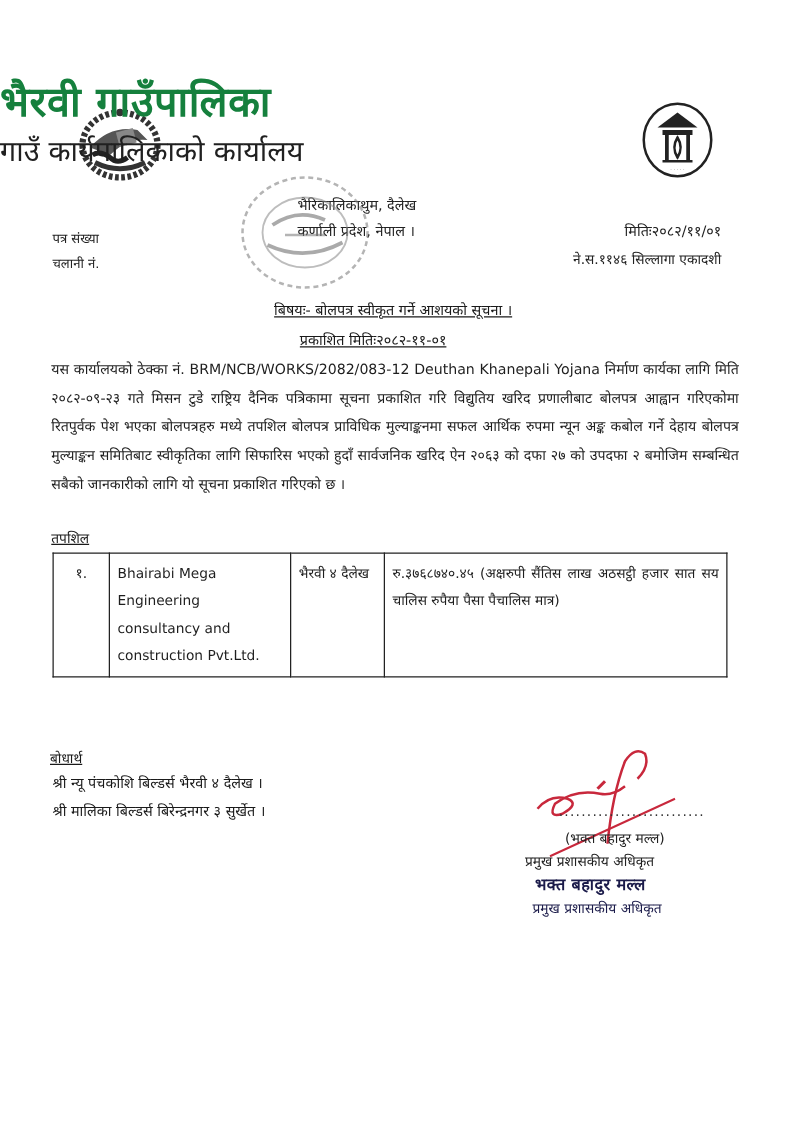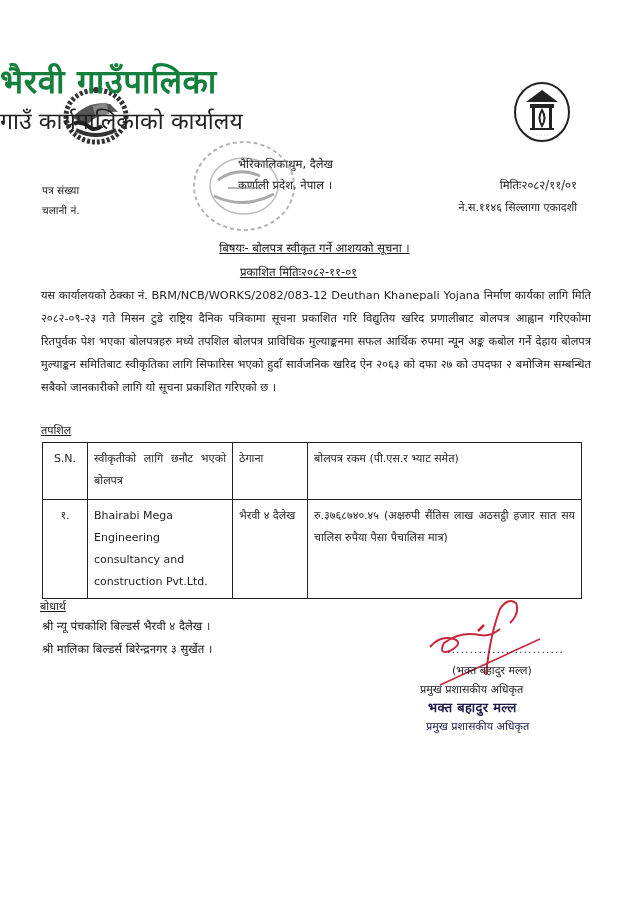--- a/index.html
+++ b/index.html
@@ -101,26 +101,20 @@
 <div class="abs published">
   <span>प्रकाशित मितिः२०८२-११-०१</span>
 </div>
 
 <div class="abs body-text">यस कार्यालयको ठेक्का नं. BRM/NCB/WORKS/2082/083-12 Deuthan Khanepali Yojana निर्माण कार्यका लागि मिति २०८२-०९-२३ गते मिसन टुडे राष्ट्रिय दैनिक पत्रिकामा सूचना प्रकाशित गरि विद्युतिय खरिद प्रणालीबाट बोलपत्र आह्वान गरिएकोमा रितपुर्वक पेश भएका बोलपत्रहरु मध्ये तपशिल बोलपत्र प्राविधिक मुल्याङ्कनमा सफल आर्थिक रुपमा न्यून अङ्क कबोल गर्ने देहाय बोलपत्र मुल्याङ्कन समितिबाट स्वीकृतिका लागि सिफारिस भएको हुदाँ सार्वजनिक खरिद ऐन २०६३ को दफा २७ को उपदफा २ बमोजिम सम्बन्धित सबैको जानकारीको लागि यो सूचना प्रकाशित गरिएको छ ।</div>
 
 <div class="abs tapashil">तपशिल</div>
 
 <table class="award">
   <tbody>
-      <tr class="hrow">
-    <td class="c1">S.N.</td>
-    <td class="c2 justify">स्वीकृतीको लागि छनौट भएको बोलपत्र</td>
-    <td class="c3">ठेगाना</td>
-    <td class="c4">बोलपत्र रकम (पी.एस.र भ्याट समेत)</td>
-  </tr>
   <tr class="drow">
     <td class="c1">१.</td>
     <td class="c2">Bhairabi Mega Engineering consultancy and construction Pvt.Ltd.</td>
     <td class="c3">भैरवी ४ दैलेख</td>
     <td class="c4" style="text-align: justify;">रु.३७६८७४०.४५ (अक्षरुपी सैंतिस लाख अठसट्ठी हजार सात सय चालिस रुपैया पैसा पैचालिस मात्र)</td>
   </tr>
 </tbody>
   </table>
 
 <div class="abs bodharth">बोधार्थ</div>

